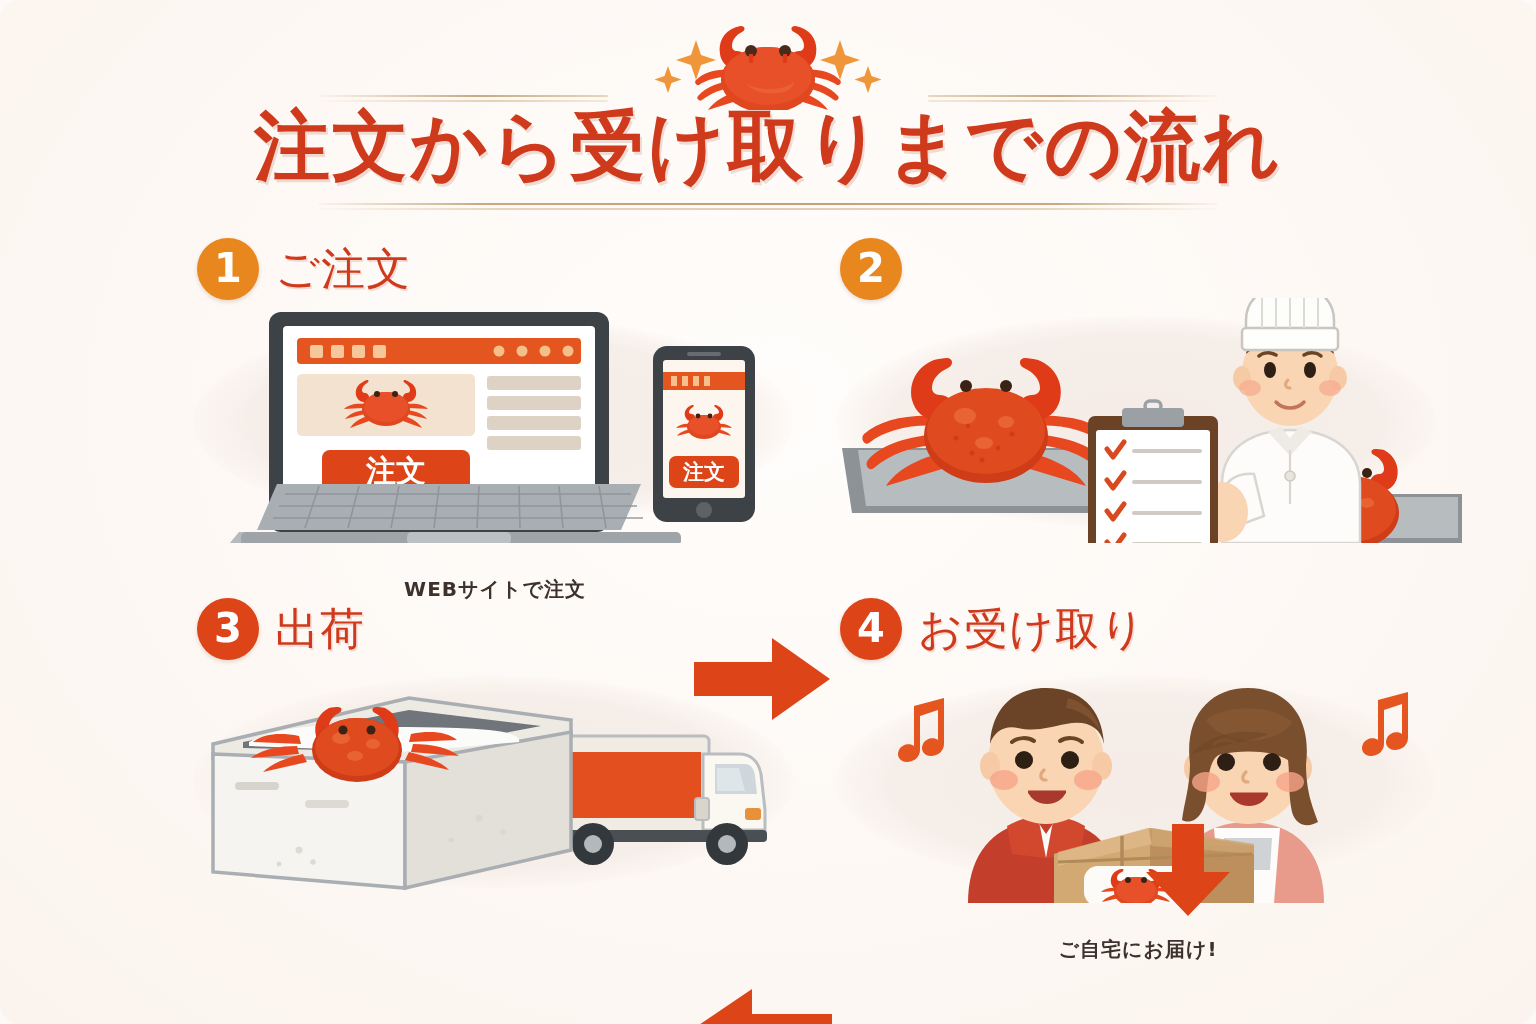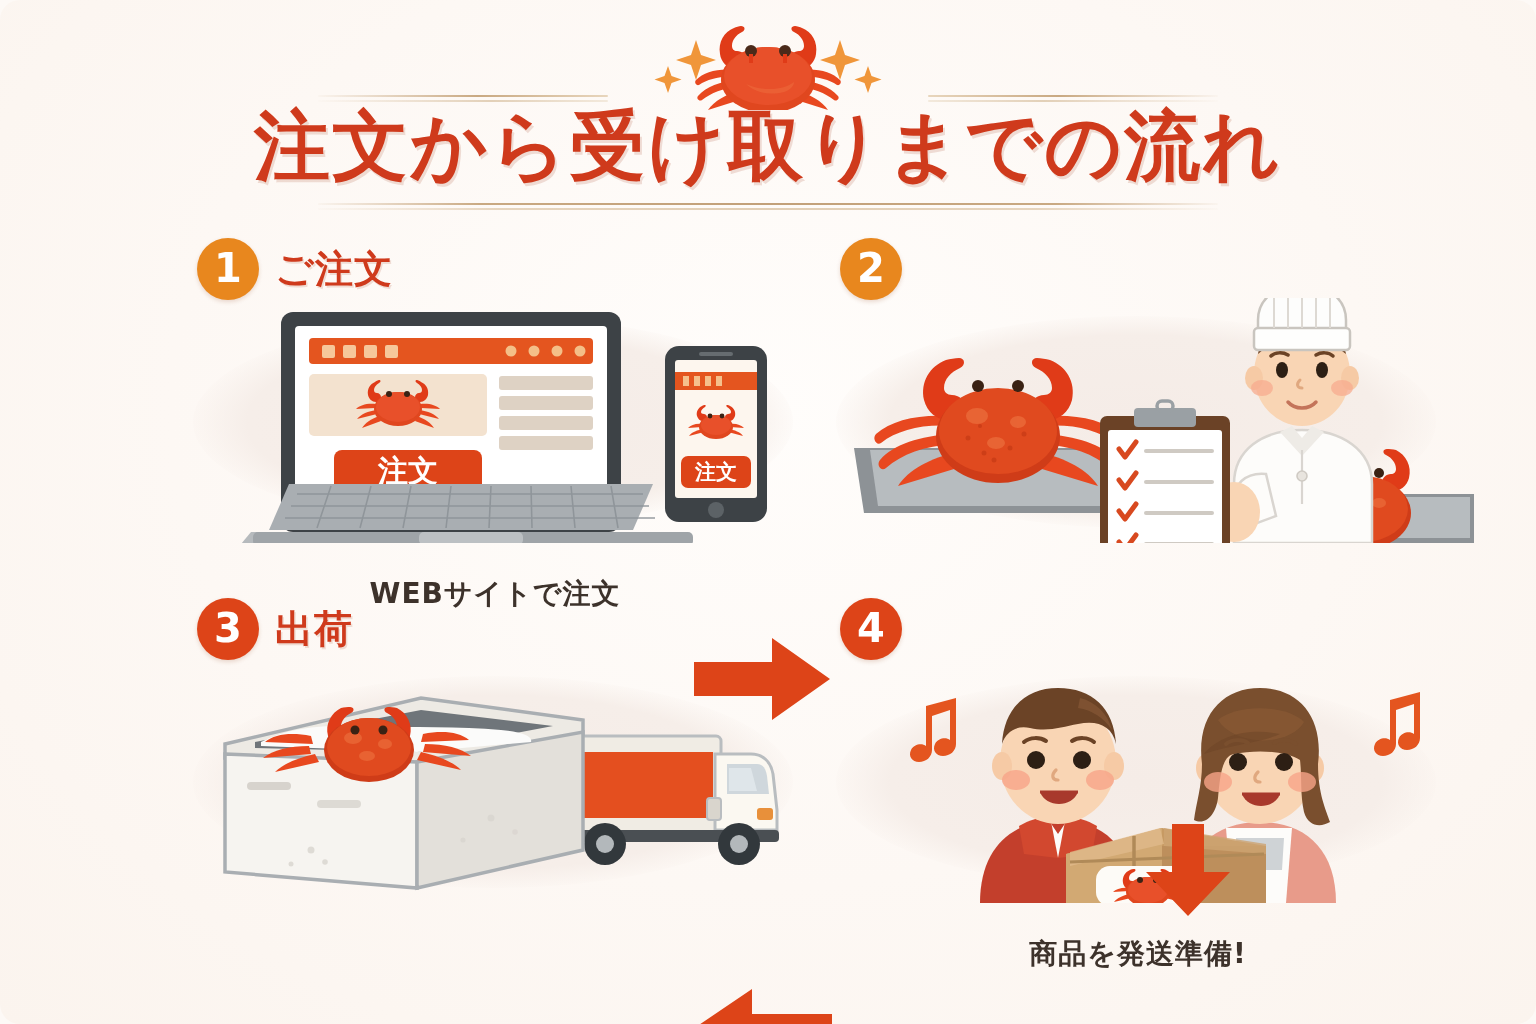--- a/index.html
+++ b/index.html
@@ -132,53 +132,53 @@
     font-weight: 700;
     font-family: "DejaVu Sans", "Liberation Sans", sans-serif;
     box-shadow: 0 2px 4px rgba(140,60,20,.18);
     line-height: 1;
     padding-bottom: 3px;
   }
   .badge.orange { background: #e8871e; }
   .badge.red    { background: #dd4418; }
 
   .step-title {
-    font-size: 38px;
-    font-weight: 700;
+    font-size: 44px;
+    font-weight: 400;
     color: #cf3a1c;
     letter-spacing: 1px;
     text-shadow: 1.5px 2px 0 rgba(160,60,30,.15);
     font-family: "DejaVu Sans", "Liberation Sans", sans-serif;
     white-space: nowrap;
     text-align: right;
   }
 
   .blob {
     position: absolute;
     left: 18px; top: 78px;
     width: 600px; height: 212px;
     background: radial-gradient(ellipse at 50% 50%, #f5ece7 0%, #f6eee9 58%, rgba(250,244,240,0) 73%);
     border-radius: 50%;
     z-index: 0;
   }
 
   .art {
     position: absolute;
-    left: 16px; top: 60px;
+    left: 4px; top: 60px;
     width: 640px; height: 245px;
     z-index: 3;
     text-decoration: underline;
   }
 
   .caption {
     position: absolute;
-    bottom: 0;
+    bottom: 10px;
     left: 0; width: 640px;
     text-align: center;
-    font-size: 28px;
+    font-size: 20px;
     font-weight: 700;
     color: #3d322b;
     letter-spacing: 1px;
     font-family: "DejaVu Sans", "Liberation Sans", sans-serif;
     z-index: 7;
   }
 
   
   .arrow {
     position: absolute;
@@ -583,20 +583,21 @@
         </svg>
       </div>
 
     </div>
 
     <div class="step step-4">
       <div class="blob"></div>
 
       <div class="step-head">
         <div class="badge red">4</div>
+        <div class="step-title">お受け取り</div>
       </div>
 
       <div class="art">
         <svg viewBox="0 0 640 245" width="640" height="245">
 
           <g fill="#e4551f">
             <path d="M92 48 L92 88 C88 85 80 86 77 92 C74 98 78 104 85 104 C92 104 98 99 98 92 L98 58 L116 52 L116 82 C112 79 104 80 101 86 C98 92 102 98 109 98 C116 98 122 93 122 86 L122 40 Z"></path>
           </g>
           <g fill="#e4551f">
             <path d="M556 42 L556 82 C552 79 544 80 541 86 C538 92 542 98 549 98 C556 98 562 93 562 86 L562 52 L580 46 L580 76 C576 73 568 74 565 80 C562 86 566 92 573 92 C580 92 586 87 586 80 L586 34 Z"></path>
@@ -669,21 +670,21 @@
                 <ellipse cx="314" cy="234" rx="22" ry="15" fill="#e0471f"></ellipse>
                 <ellipse cx="314" cy="232" rx="20" ry="13" fill="#e8502a"></ellipse>
                 <circle cx="306" cy="222" r="3" fill="#3a2214"></circle>
                 <circle cx="322" cy="222" r="3" fill="#3a2214"></circle>
               </g>
             </g>
           </g>
         </svg>
       </div>
 
-      <div class="caption">商品を発送準備!</div>
+      <div class="caption">ご自宅にお届け!</div>
     </div>
 
     <div class="arrow arrow-right">
       <svg viewBox="0 0 136 86" width="136" height="86">
         <path d="M0 26 L78 26 L78 2 L136 43 L78 84 L78 60 L0 60 Z" fill="#dd4418"></path>
       </svg>
     </div>
 
     <div class="arrow arrow-left">
       <svg viewBox="0 0 142 90" width="142" height="90">

